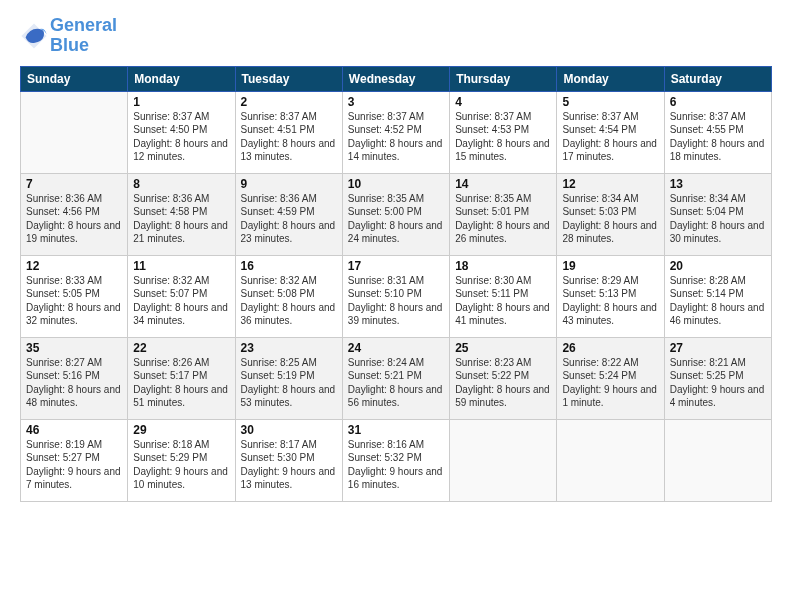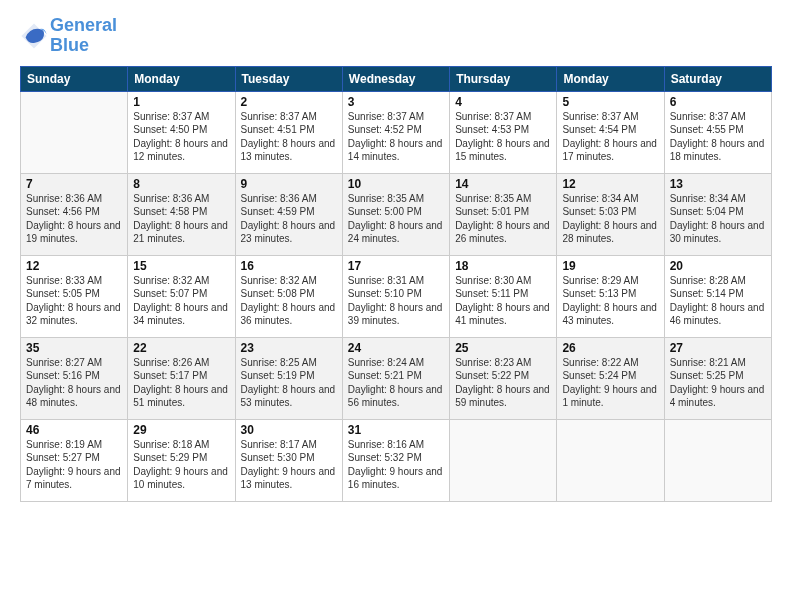--- a/index.html
+++ b/index.html
@@ -180,21 +180,21 @@
             <span class="day-number">13</span>
             <div class="day-info">Sunrise: 8:34 AM<br>Sunset: 5:04 PM<br>Daylight: 8 hours and 30 minutes.</div>
           </td>
         </tr>
         <tr>
           <td>
             <span class="day-number">12</span>
             <div class="day-info">Sunrise: 8:33 AM<br>Sunset: 5:05 PM<br>Daylight: 8 hours and 32 minutes.</div>
           </td>
           <td>
-            <span class="day-number">15</span>
+            <span class="day-number">11</span>
             <div class="day-info">Sunrise: 8:32 AM<br>Sunset: 5:07 PM<br>Daylight: 8 hours and 34 minutes.</div>
           </td>
           <td>
             <span class="day-number">16</span>
             <div class="day-info">Sunrise: 8:32 AM<br>Sunset: 5:08 PM<br>Daylight: 8 hours and 36 minutes.</div>
           </td>
           <td>
             <span class="day-number">17</span>
             <div class="day-info">Sunrise: 8:31 AM<br>Sunset: 5:10 PM<br>Daylight: 8 hours and 39 minutes.</div>
           </td>

